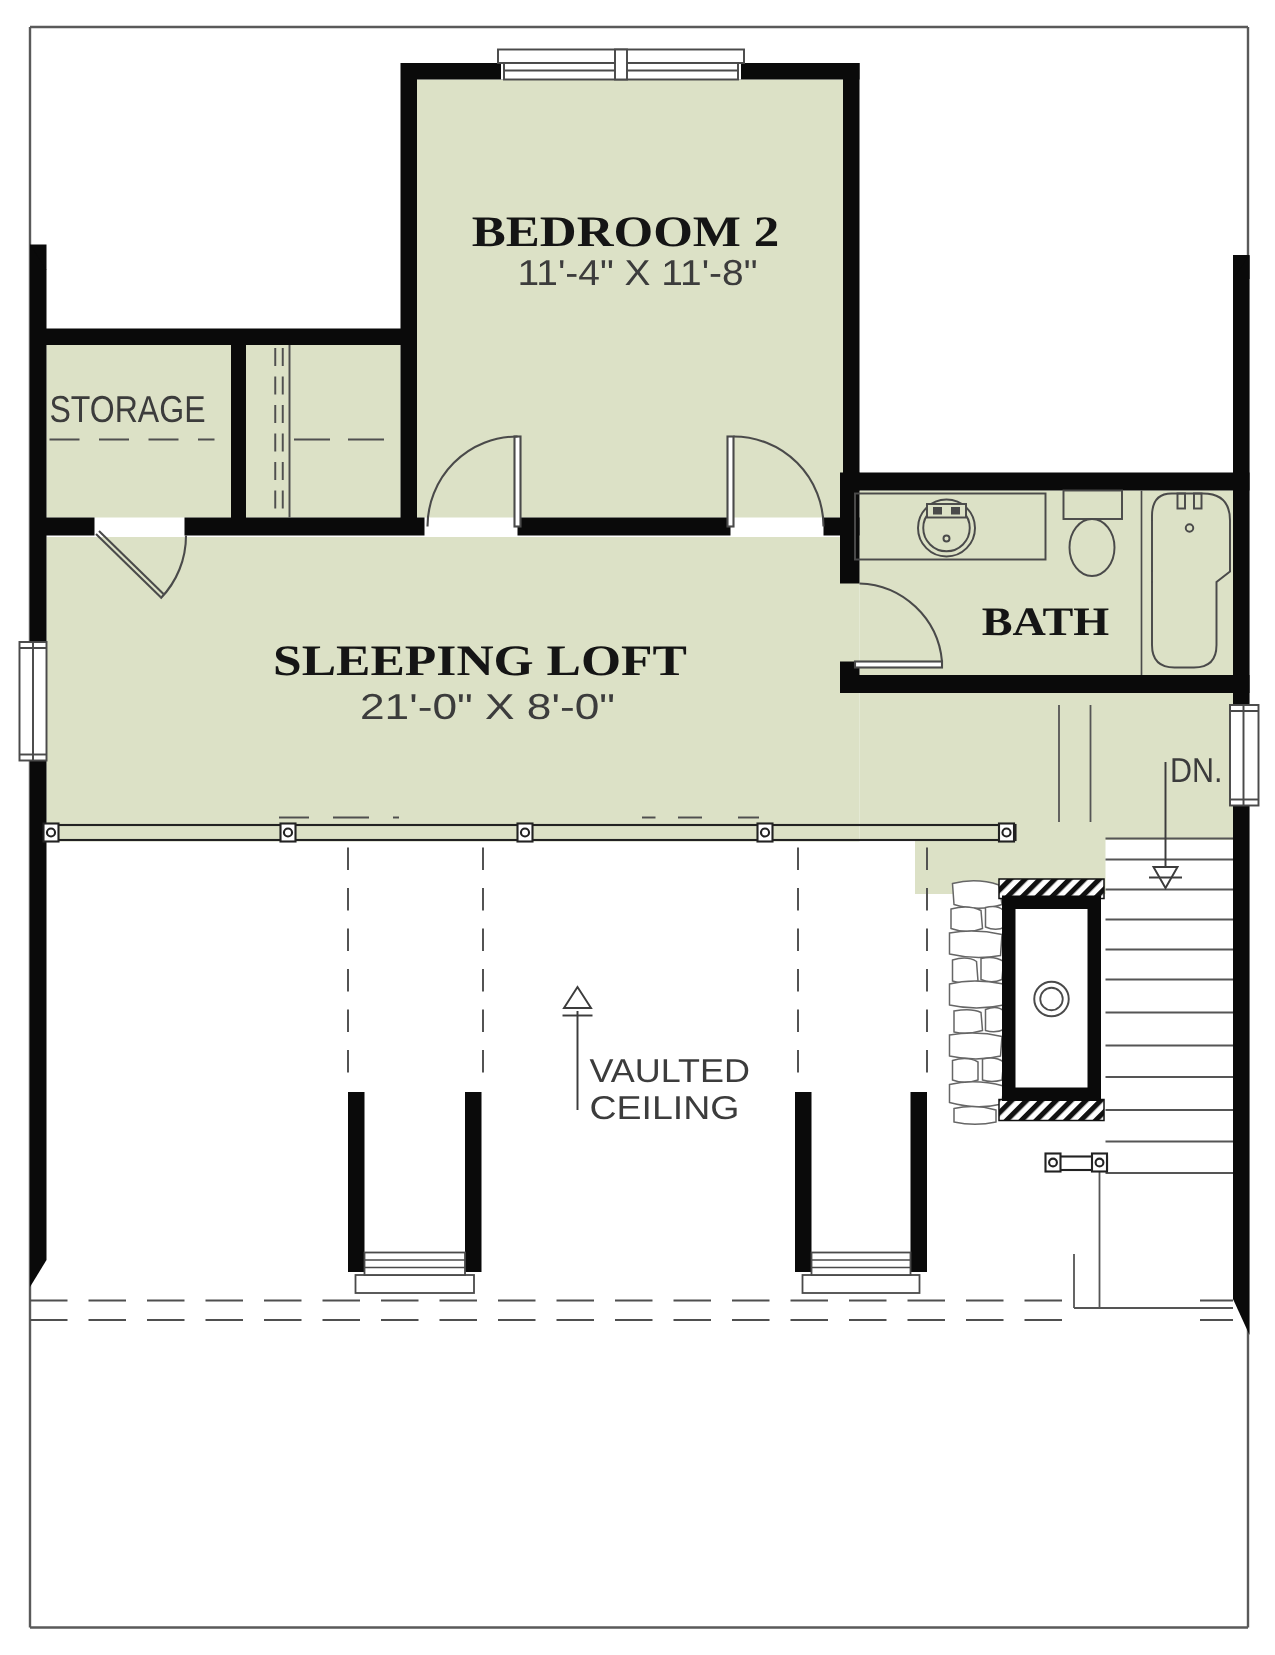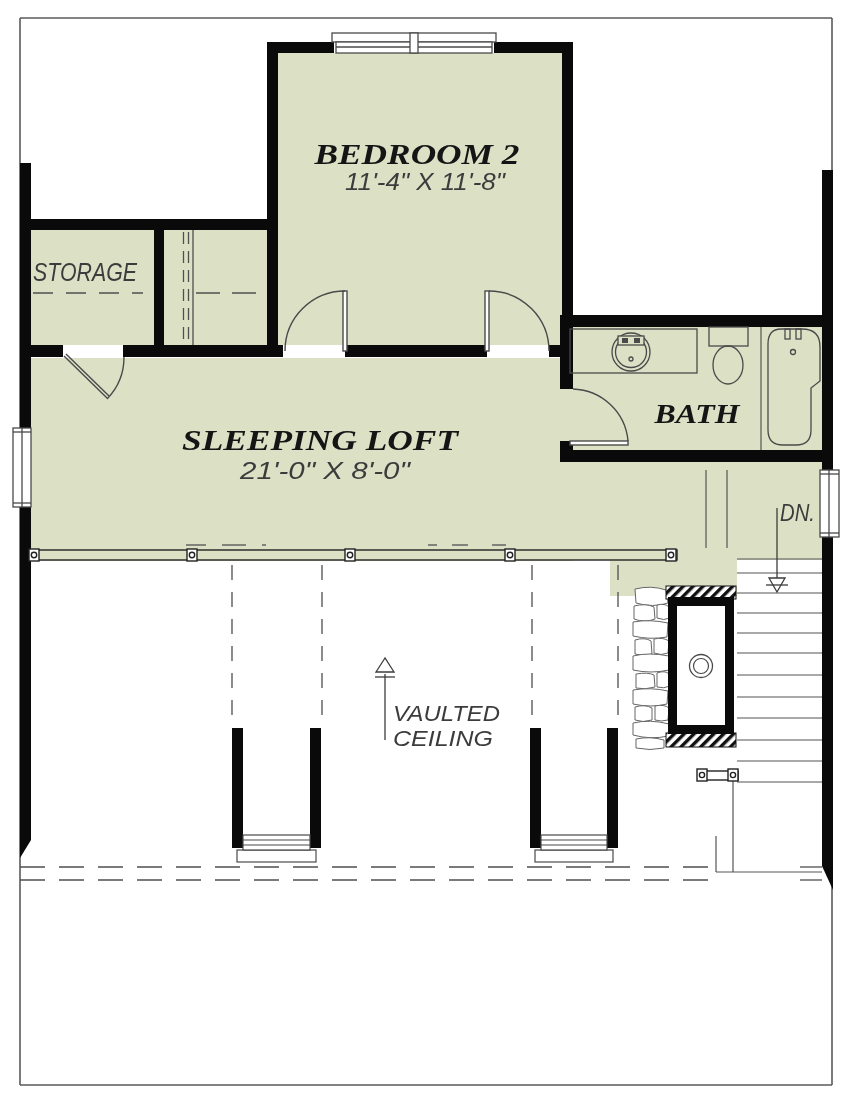--- a/index.html
+++ b/index.html
@@ -1,16 +1,16 @@
 <!DOCTYPE html>
 <html><head>
 <meta charset="utf-8">
 <style>
   html,body{margin:0;padding:0;background:#ffffff;}
-  .page{position:relative;width:850px;height:1103px;background:#ffffff;overflow:hidden;font-style:italic;}
+  .page{position:relative;width:850px;height:1103px;background:#ffffff;overflow:hidden;}
   svg{position:absolute;left:0;top:0;}
   text{user-select:none;}
   .room-name{font-family:"Liberation Serif","DejaVu Serif",serif;font-weight:600;fill:#151515;}
   .tech{font-family:"Liberation Sans","DejaVu Sans",sans-serif;font-weight:400;fill:#3c3c3c;}
 </style>
 </head>
 <body>
 
 <div class="page">
 <svg width="850" height="1103" viewBox="0 0 850 1103">

